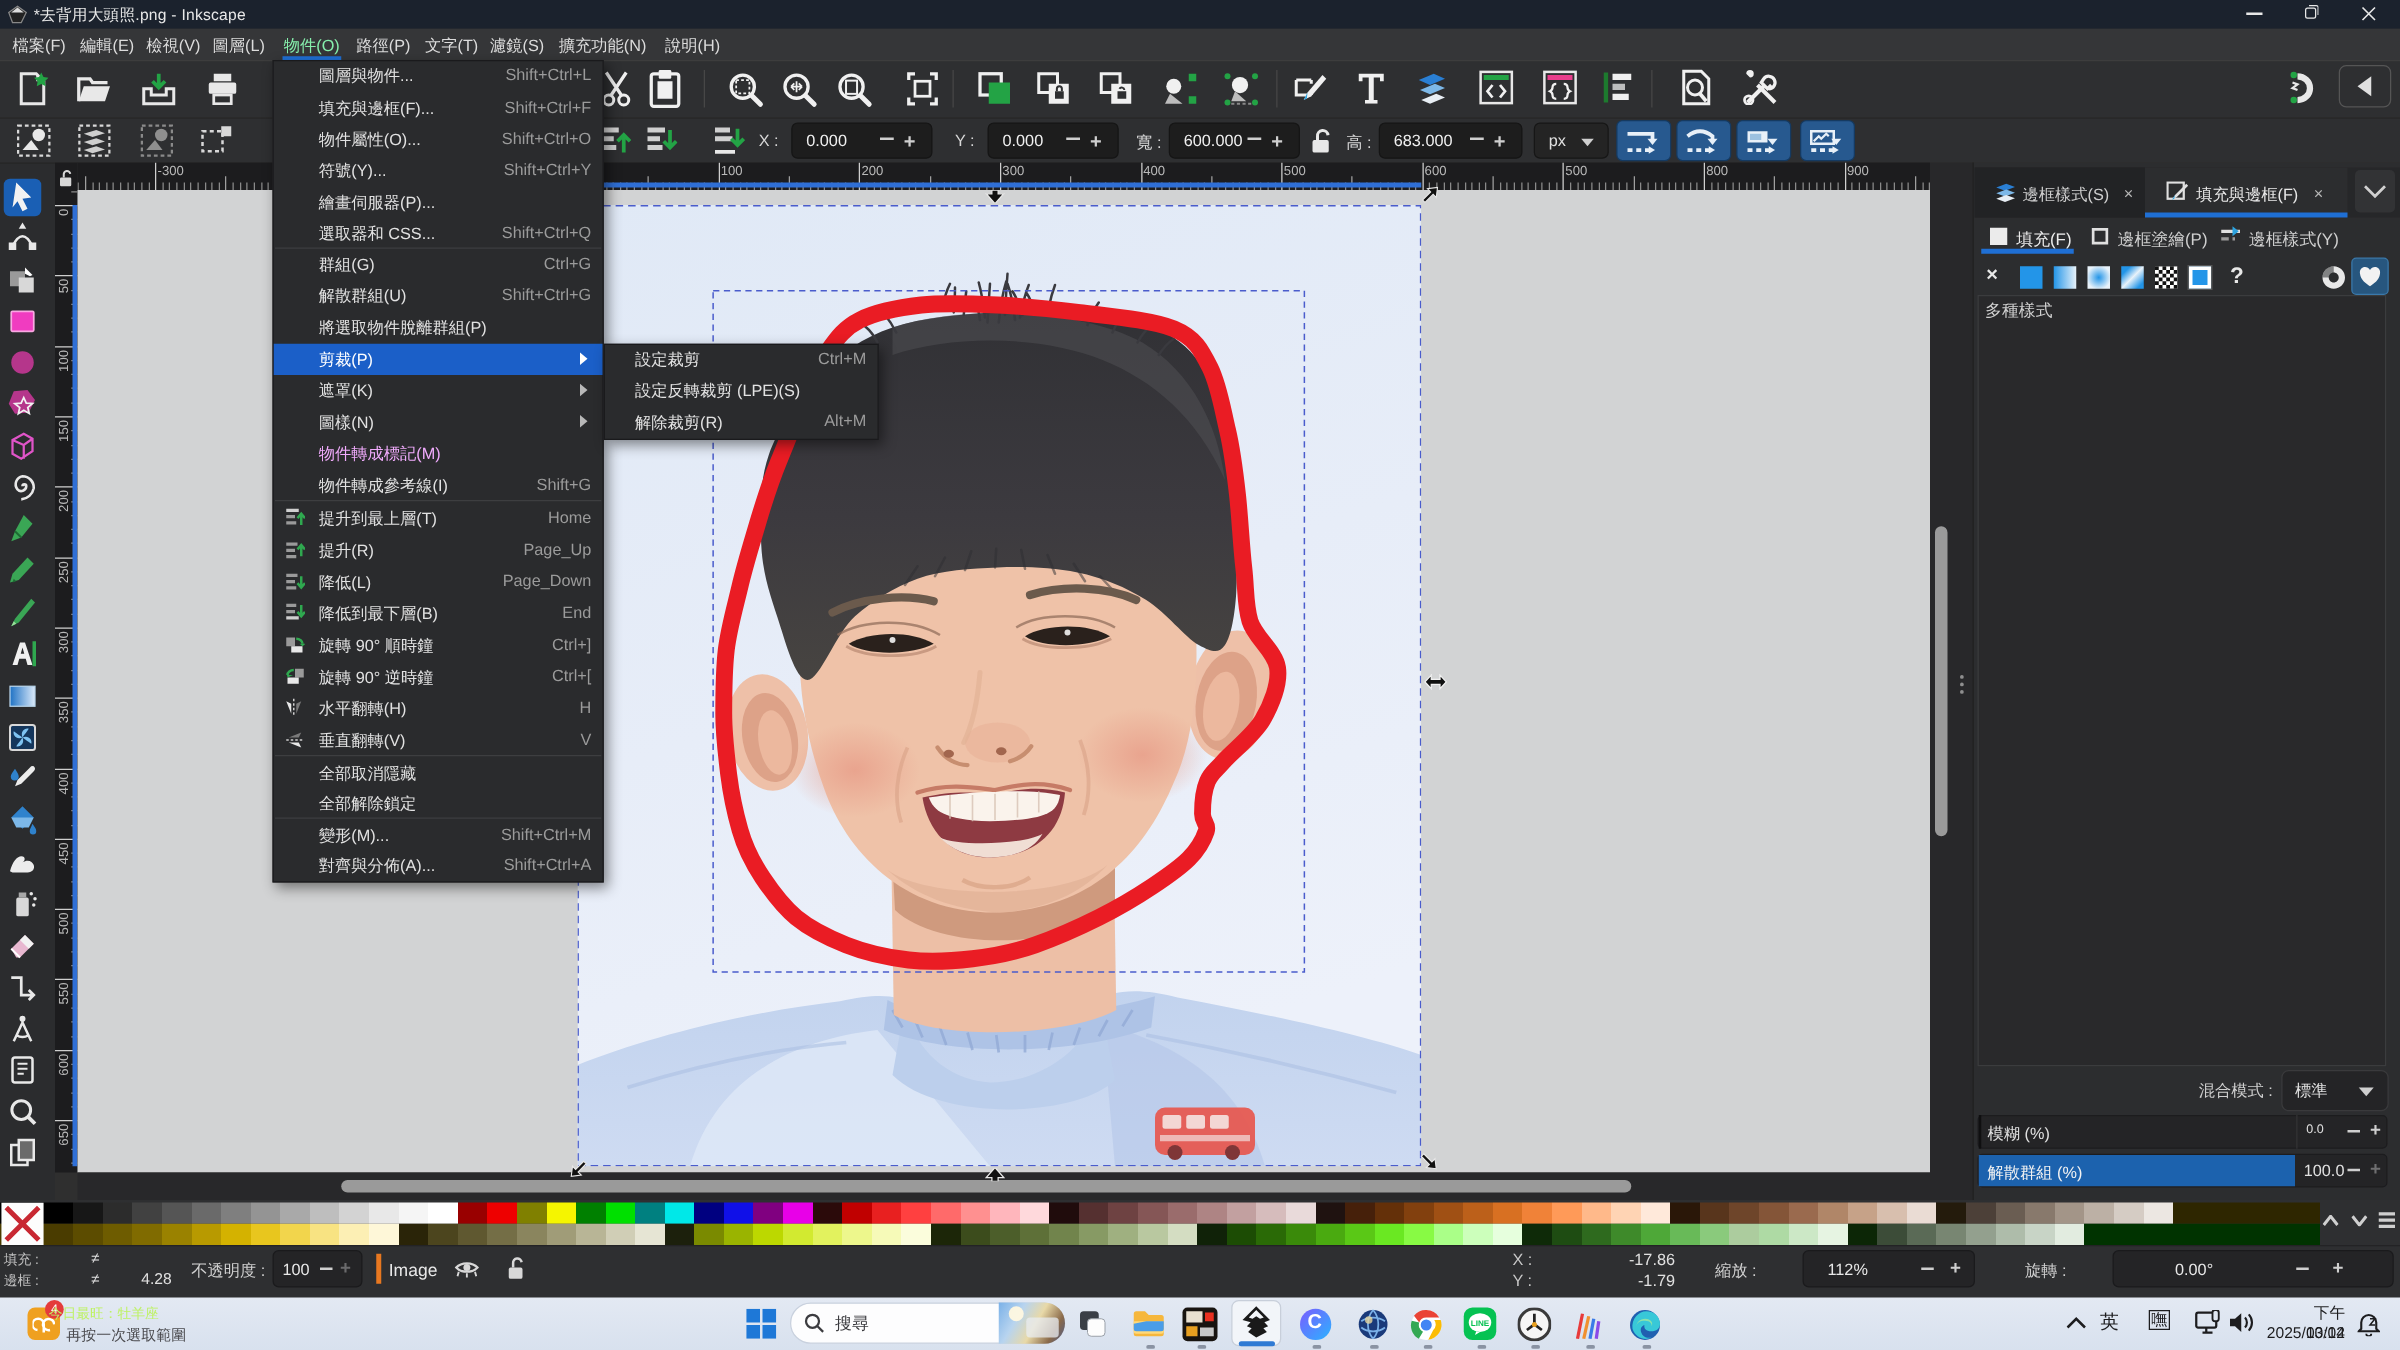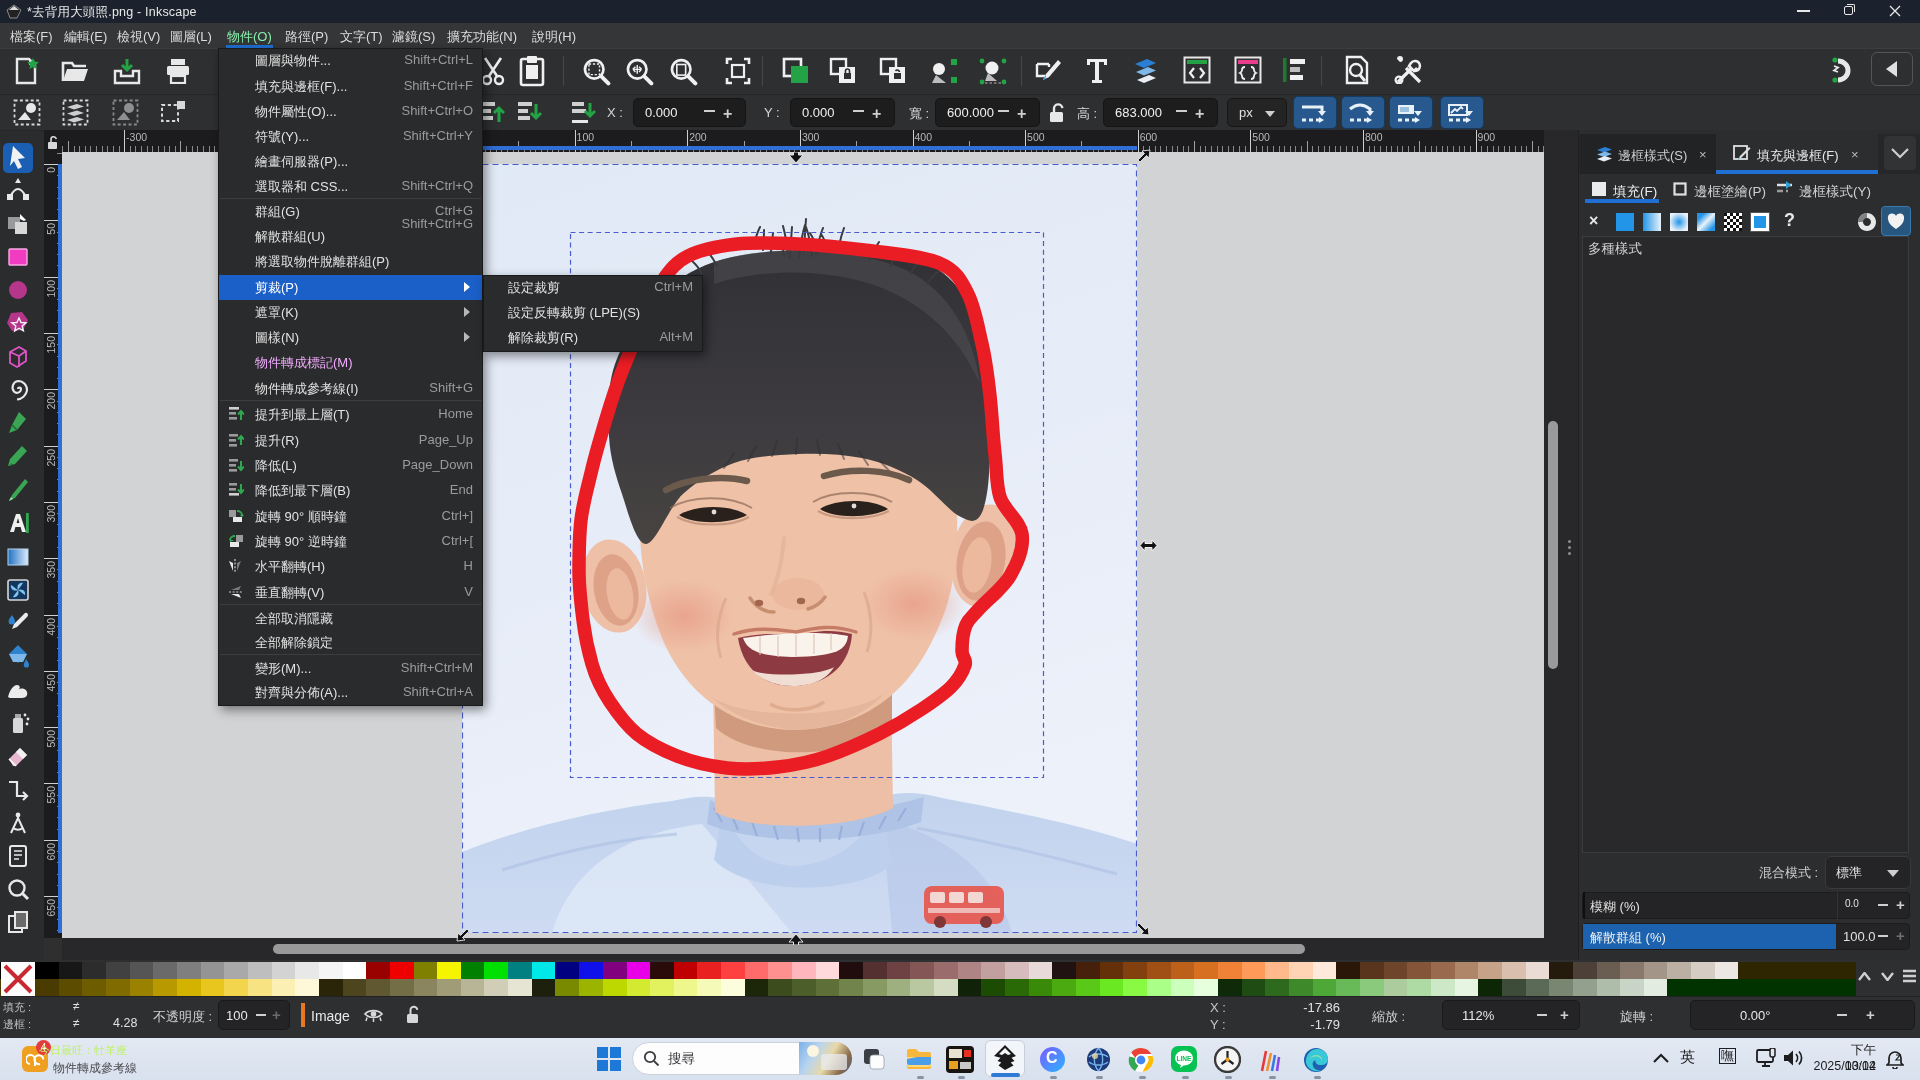--- a/index.html
+++ b/index.html
@@ -1001,21 +1001,21 @@
 <div class="abs" style="left:1740px;top:1008px;font-size:13px;color:#e8e8e8">0.00°</div>
 <div class="abs" style="left:1837px;top:1014px;width:10px;height:2px;background:#cfcfcf"></div>
 <div class="abs" style="left:1866px;top:1006px;font-size:15px;color:#cfcfcf;font-weight:700">+</div>
 <div class="abs" style="left:0;top:1038px;width:1920px;height:42px;background:linear-gradient(180deg,#e3e9f3,#d8e1ee)"></div>
 <div class="abs" style="left:22px;top:1046px;width:26px;height:26px;background:#efa020;border-radius:6px"></div>
 <svg class="abs" style="left:26px;top:1051px" width="18" height="17" viewBox="0 0 18 17">
 <path d="M4 13 a4.5 4.5 0 1 1 5-4.5 V15 M14 13 a4.5 4.5 0 1 1 3.4-4.5" stroke="#fff" stroke-width="2" fill="none"></path>
     </svg>
 <div class="abs" style="left:36px;top:1040px;width:15px;height:15px;background:#e43b3b;border-radius:50%;color:#fff;font-size:10px;text-align:center;line-height:15px">4</div>
 <div class="abs" style="left:39px;top:1043px;font-size:11px;color:#bef264">今日最旺：牡羊座</div>
-<div class="abs" style="left:53px;top:1060px;font-size:12px;color:#4a4a4e">物件轉成參考線</div>
+<div class="abs" style="left:53px;top:1060px;font-size:12px;color:#4a4a4e">再按一次選取範圍</div>
 <svg class="abs" style="left:597px;top:1047px" width="24" height="24" viewBox="0 0 24 24">
 <rect x="0" y="0" width="11" height="11" fill="#1e78d7"></rect>
       <rect x="13" y="0" width="11" height="11" fill="#1e78d7"></rect>
 <rect x="0" y="13" width="11" height="11" fill="#1e78d7"></rect>
       <rect x="13" y="13" width="11" height="11" fill="#1e78d7"></rect>
     </svg>
 <div class="abs" style="left:632px;top:1042px;width:220px;height:33px;background:#fdfdfe;border:1px solid #c9d1de;border-radius:17px"></div>
 <svg class="abs" style="left:643px;top:1050px" width="17" height="17" viewBox="0 0 17 17">
 <circle cx="7" cy="7" r="5.2" fill="none" stroke="#3c3c40" stroke-width="1.8"></circle>
       <path d="M11 11 l4.5 4.5" stroke="#3c3c40" stroke-width="1.8"></path>
@@ -1121,21 +1121,21 @@
 <div class="abs" style="left:280px;top:103px;width:193px;font-size:13px;color:#9b9b9b;text-align:right">Shift+Ctrl+O</div>
 <div class="abs" style="left:255px;top:128px;font-size:13px;color:#e2e2e2">符號(Y)...</div>
 <div class="abs" style="left:280px;top:128px;width:193px;font-size:13px;color:#9b9b9b;text-align:right">Shift+Ctrl+Y</div>
 <div class="abs" style="left:255px;top:153px;font-size:13px;color:#e2e2e2">繪畫伺服器(P)...</div>
 <div class="abs" style="left:255px;top:178px;font-size:13px;color:#e2e2e2">選取器和 CSS...</div>
 <div class="abs" style="left:280px;top:178px;width:193px;font-size:13px;color:#9b9b9b;text-align:right">Shift+Ctrl+Q</div>
 <div class="abs" style="left:220px;top:198px;width:261px;height:1px;background:#3d3e40"></div>
 <div class="abs" style="left:255px;top:203px;font-size:13px;color:#e2e2e2">群組(G)</div>
 <div class="abs" style="left:280px;top:203px;width:193px;font-size:13px;color:#9b9b9b;text-align:right">Ctrl+G</div>
 <div class="abs" style="left:255px;top:228px;font-size:13px;color:#e2e2e2">解散群組(U)</div>
-<div class="abs" style="left:280px;top:216px;width:193px;font-size:13px;color:#9b9b9b;text-align:right">Shift+Ctrl+G</div>
+<div class="abs" style="left:280px;top:228px;width:193px;font-size:13px;color:#9b9b9b;text-align:right">Shift+Ctrl+G</div>
 <div class="abs" style="left:255px;top:253px;font-size:13px;color:#e2e2e2">將選取物件脫離群組(P)</div>
 <div class="abs" style="left:219px;top:275px;width:263px;height:24.5px;background:#1b5fc8"></div>
 <div class="abs" style="left:255px;top:279px;font-size:13px;color:#ffffff">剪裁(P)</div>
 <svg class="abs" style="left:463px;top:281px" width="8" height="12" viewBox="0 0 8 12">
       <path d="M1 1 l6 5 -6 5 z" fill="#ffffff"></path>
     </svg>
 <div class="abs" style="left:255px;top:304px;font-size:13px;color:#e2e2e2">遮罩(K)</div>
 <svg class="abs" style="left:463px;top:306px" width="8" height="12" viewBox="0 0 8 12">
       <path d="M1 1 l6 5 -6 5 z" fill="#b8b8b8"></path>
     </svg>

